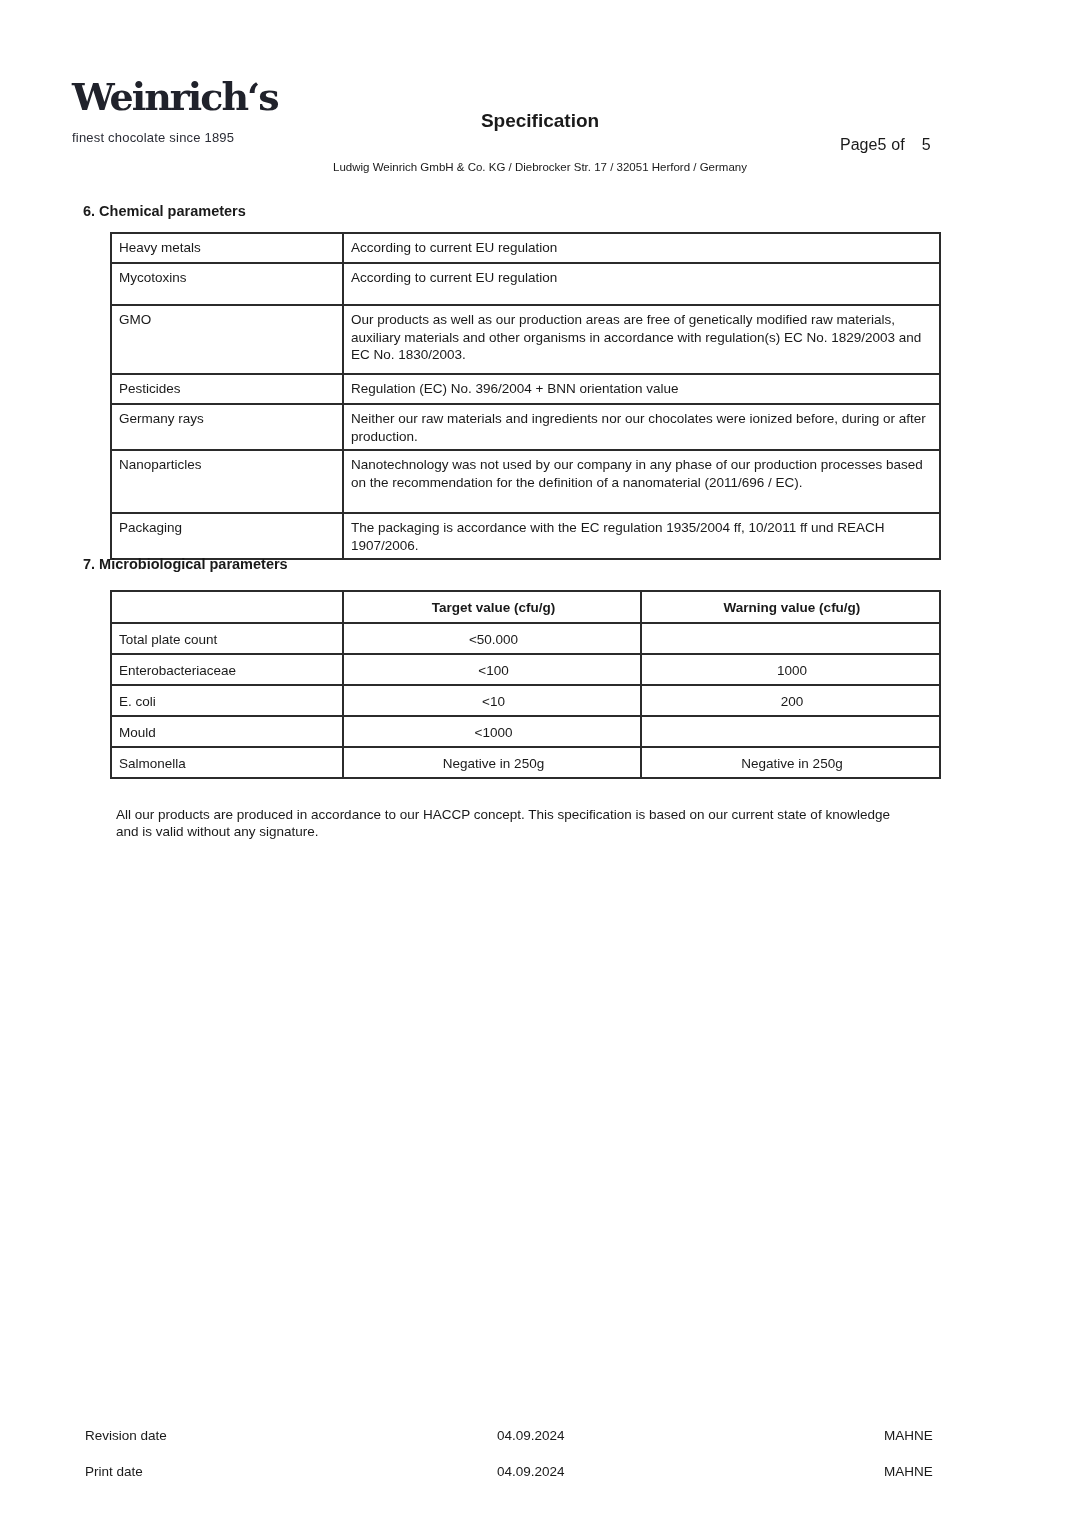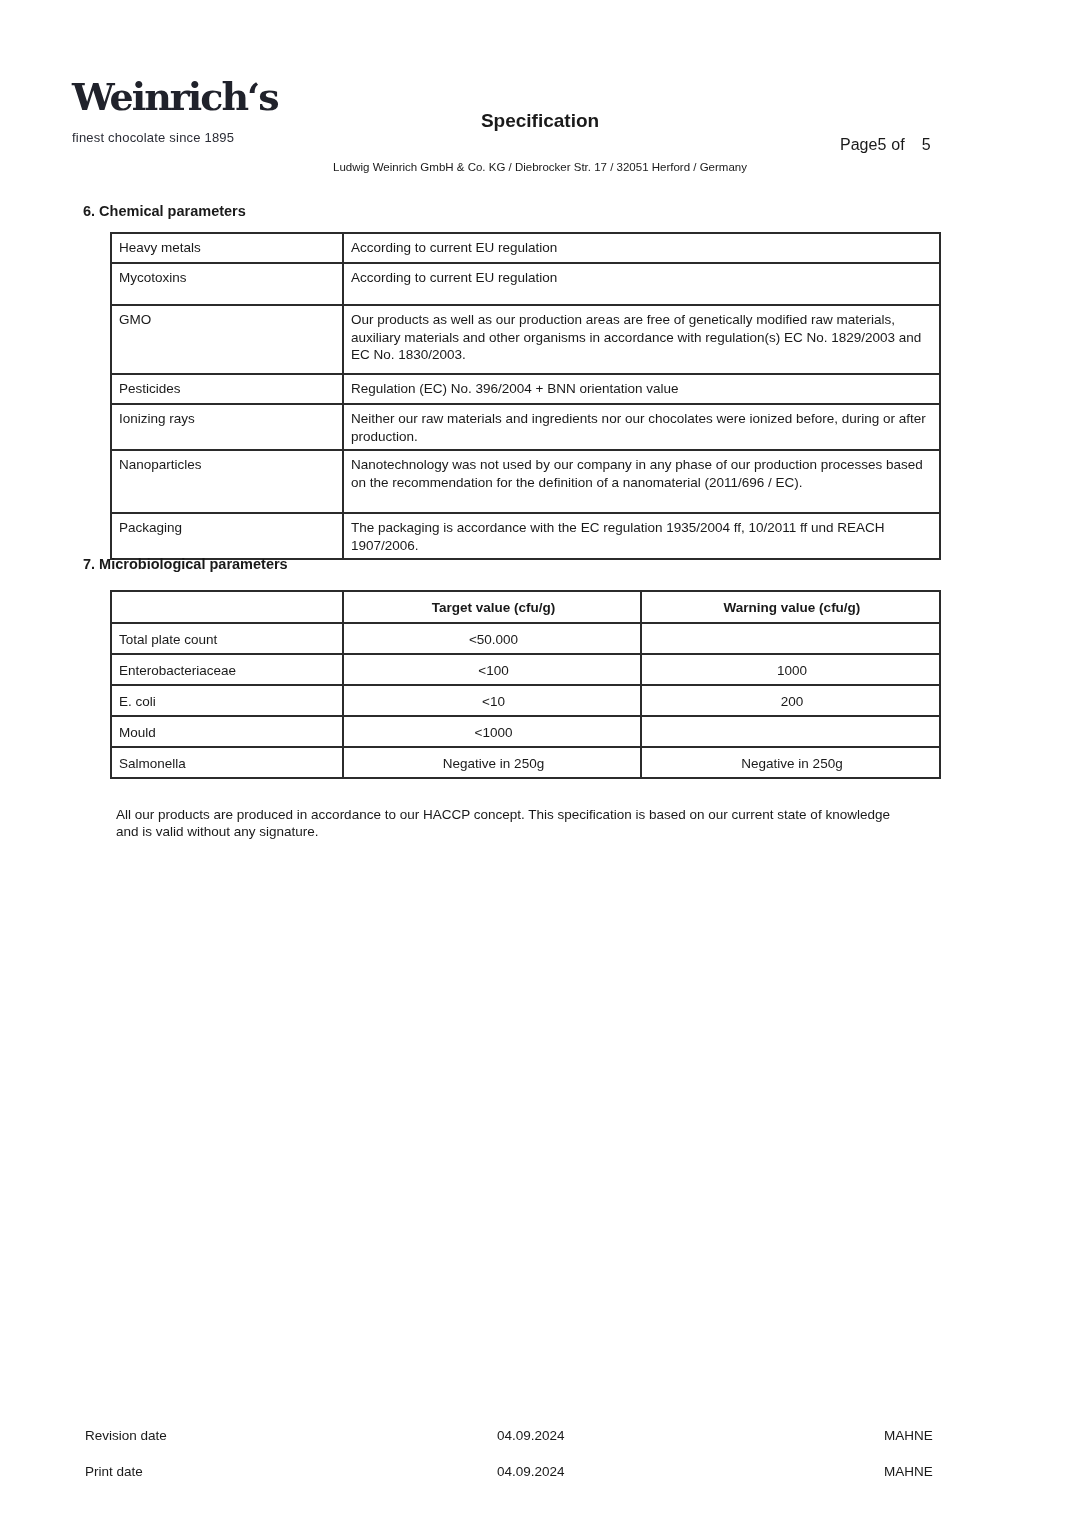--- a/index.html
+++ b/index.html
@@ -135,21 +135,21 @@
   </tr>
   <tr class="h69">
     <td>GMO</td>
     <td>Our products as well as our production areas are free of genetically modified raw materials, auxiliary materials and other organisms in accordance with regulation(s) EC No. 1829/2003 and EC No. 1830/2003.</td>
   </tr>
   <tr class="h30">
     <td>Pesticides</td>
     <td>Regulation (EC) No. 396/2004 + BNN orientation value</td>
   </tr>
   <tr class="h46">
-    <td>Ionizing rays</td>
+    <td>Germany rays</td>
     <td>Neither our raw materials and ingredients nor our chocolates were ionized before, during or after production.</td>
   </tr>
   <tr class="h63">
     <td>Nanoparticles</td>
     <td>Nanotechnology was not used by our company in any phase of our production processes based on the recommendation for the definition of a nanomaterial (2011/696 / EC).</td>
   </tr>
   <tr class="h45">
     <td>Packaging</td>
     <td>The packaging is accordance with the EC regulation 1935/2004 ff, 10/2011 ff und REACH 1907/2006.</td>
   </tr>

